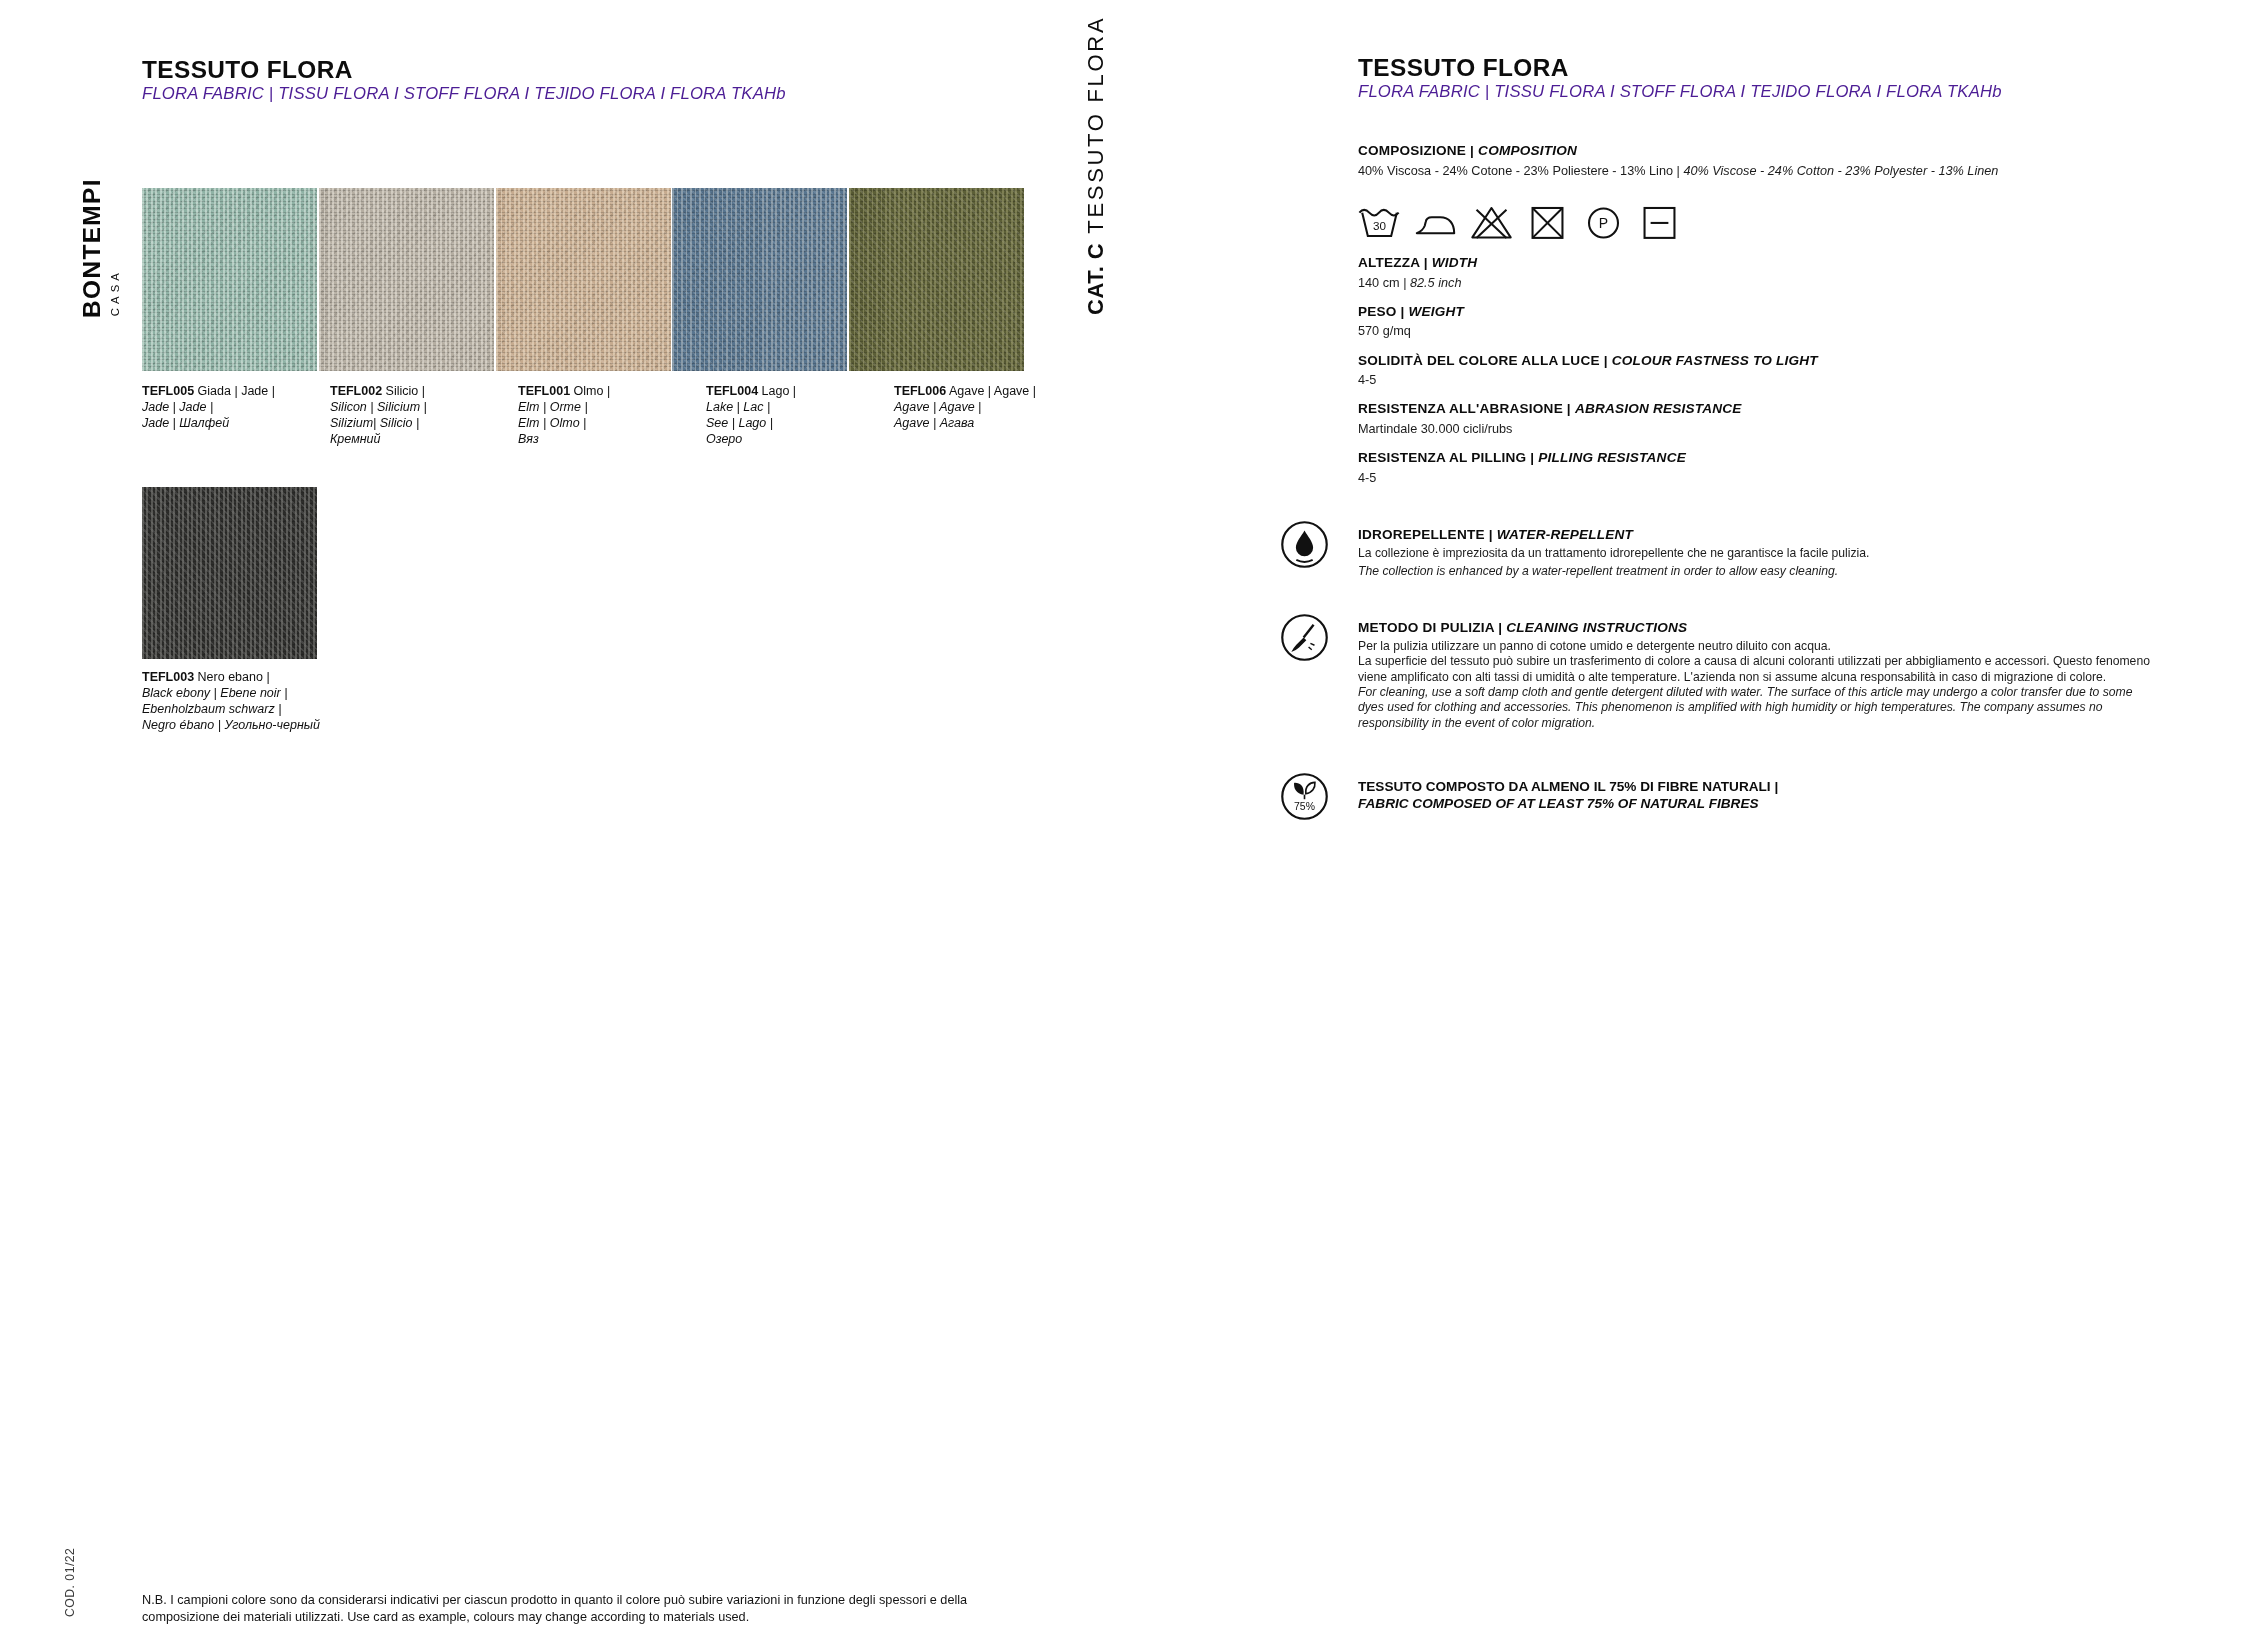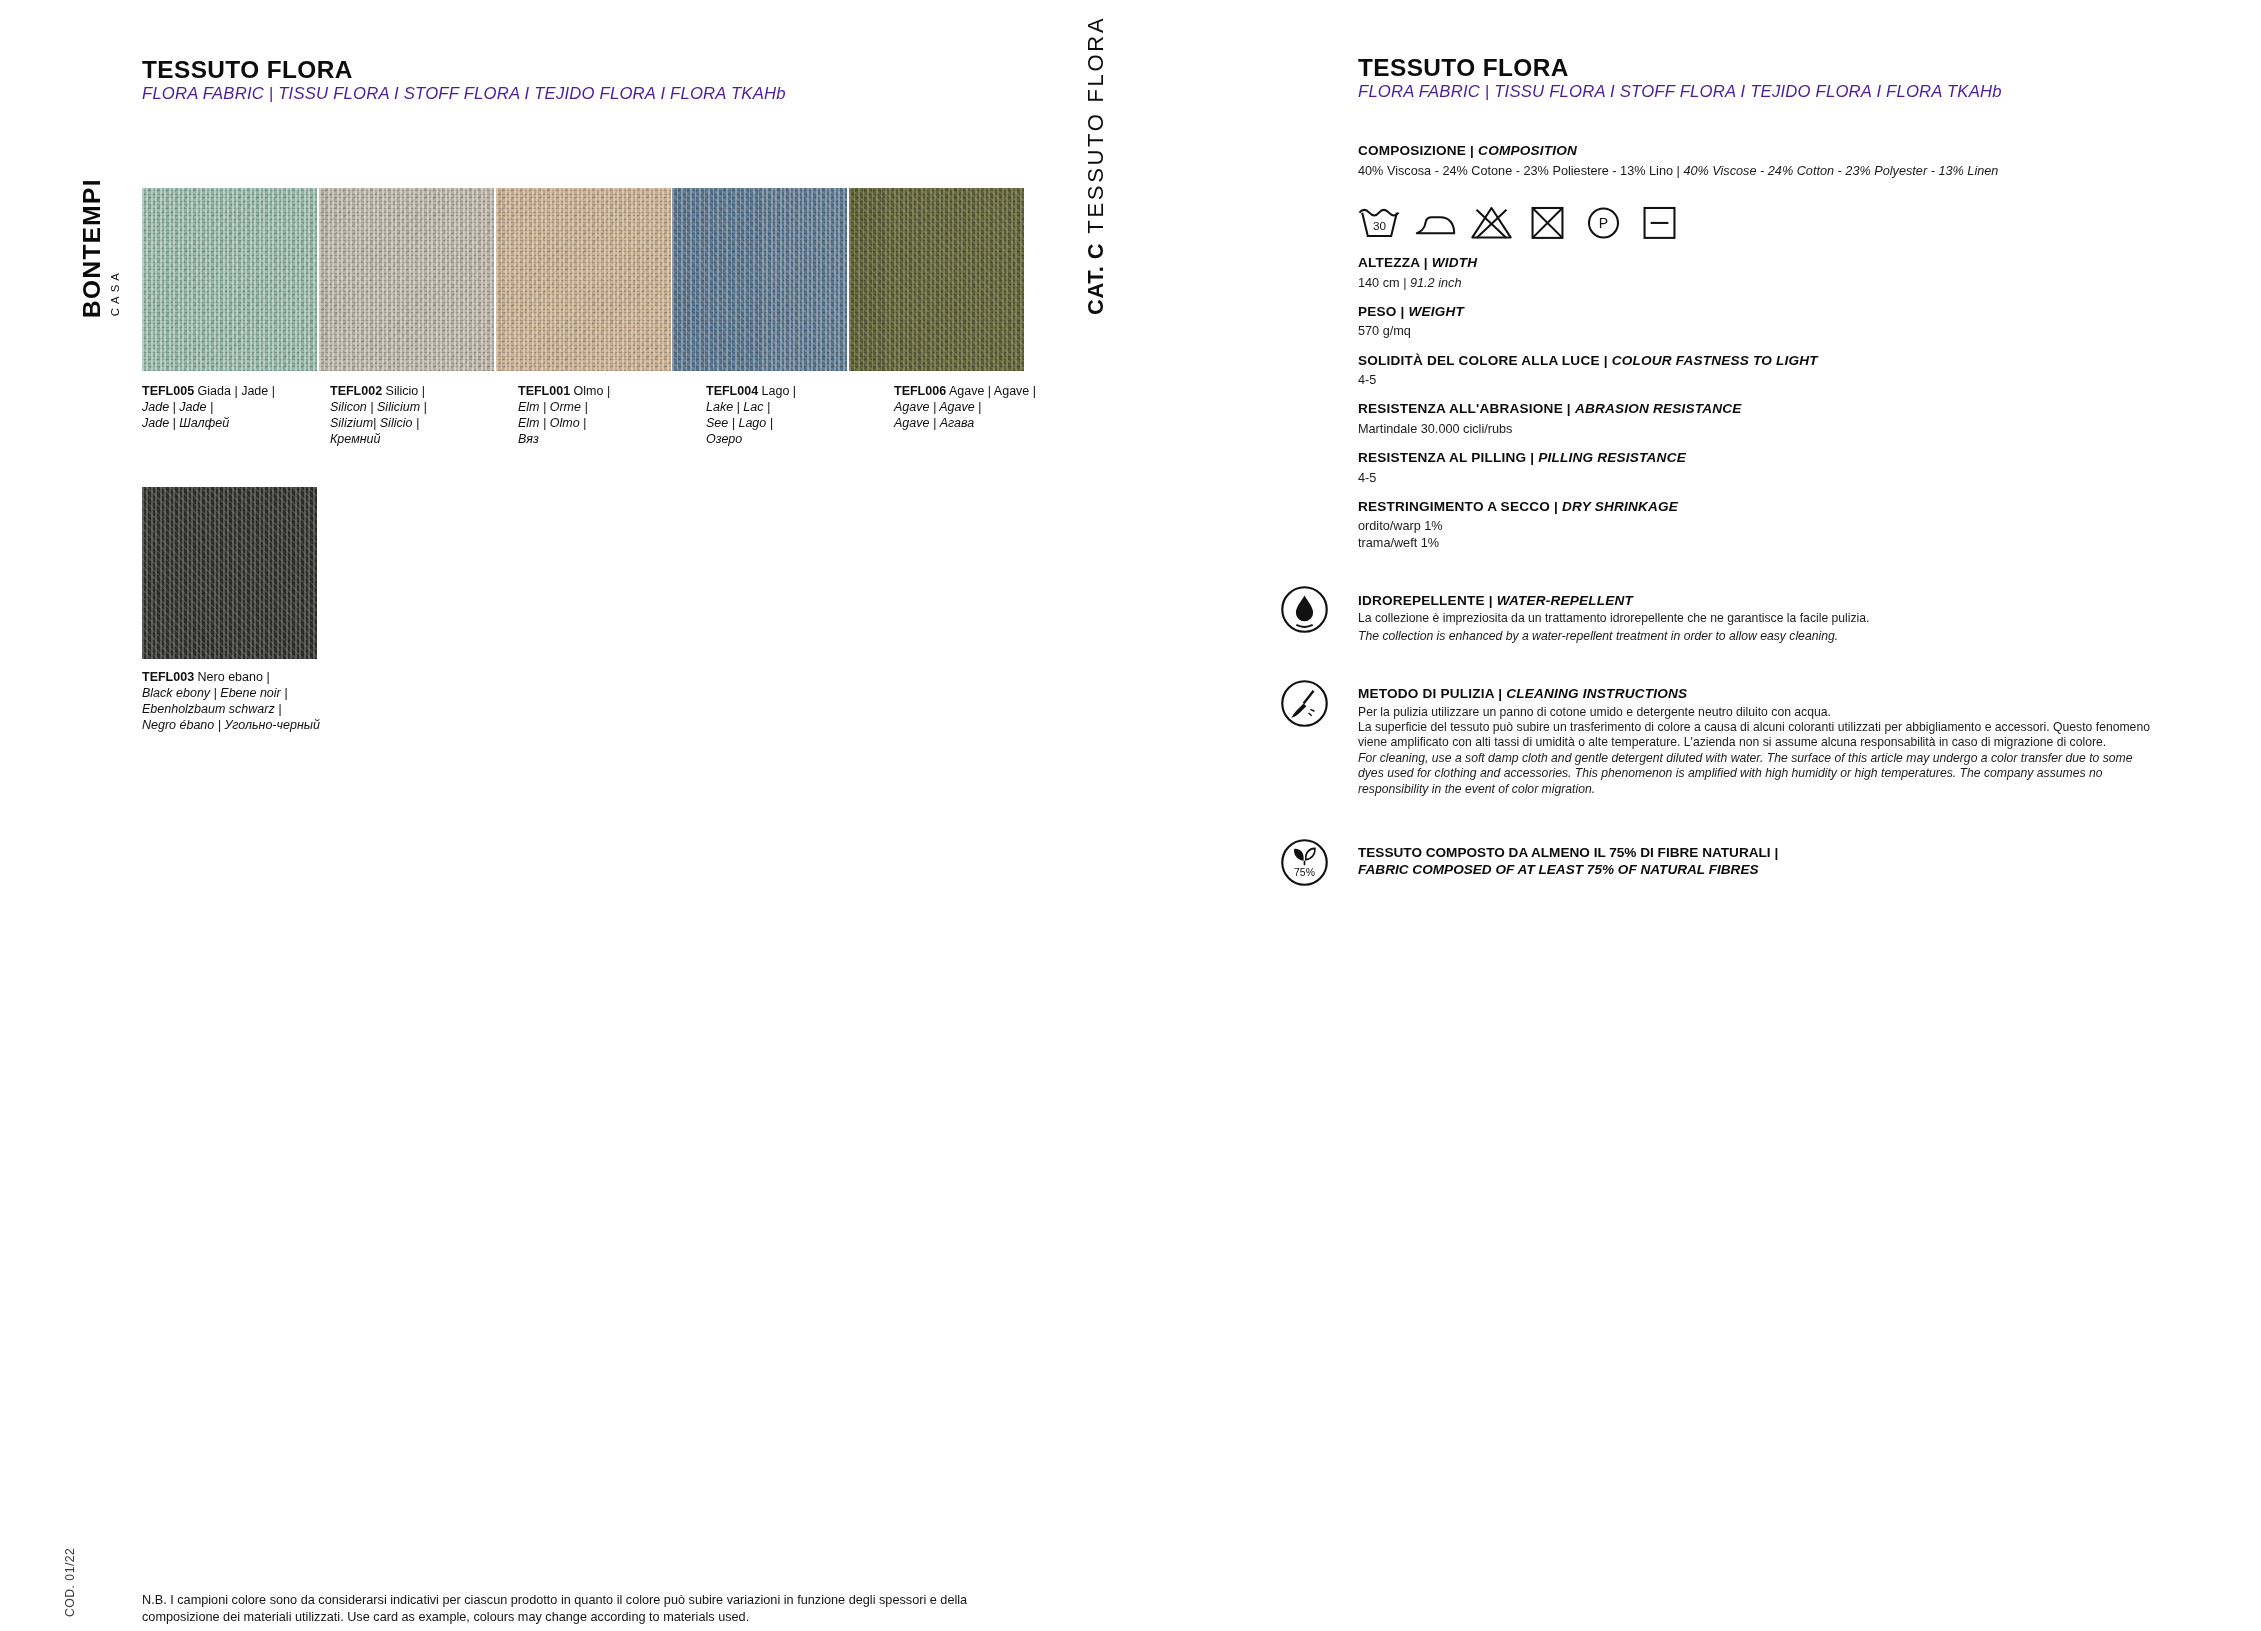--- a/index.html
+++ b/index.html
@@ -172,21 +172,21 @@
         <text x="23" y="26.5" text-anchor="middle" font-size="15" fill="#111">P</text>
       </svg>
       <svg class="cicon" viewBox="0 0 46 40">
         <rect x="7" y="5" width="32" height="32" fill="none" stroke="#111" stroke-width="2.2"></rect>
         <line x1="13.5" y1="21" x2="32.5" y2="21" stroke="#111" stroke-width="2.2"></line>
       </svg>
     </div>
 
     <div class="spec">
       <div class="spec-h"><span class="it">ALTEZZA |</span> <span class="en">WIDTH</span></div>
-      <div class="spec-v"><span class="it">140 cm |</span> <span class="en">91.2 inch</span></div>
+      <div class="spec-v"><span class="it">140 cm |</span> <span class="en">82.5 inch</span></div>
     </div>
 
     <div class="spec">
       <div class="spec-h"><span class="it">PESO |</span> <span class="en">WEIGHT</span></div>
       <div class="spec-v"><span class="it">570 g/mq</span></div>
     </div>
 
     <div class="spec">
       <div class="spec-h"><span class="it">SOLIDITÀ DEL COLORE ALLA LUCE |</span> <span class="en">COLOUR FASTNESS TO LIGHT</span></div>
       <div class="spec-v"><span class="it">4-5</span></div>
@@ -195,25 +195,20 @@
     <div class="spec">
       <div class="spec-h"><span class="it">RESISTENZA ALL'ABRASIONE |</span> <span class="en">ABRASION RESISTANCE</span></div>
       <div class="spec-v"><span class="it">Martindale 30.000 cicli/rubs</span></div>
     </div>
 
     <div class="spec">
       <div class="spec-h"><span class="it">RESISTENZA AL PILLING |</span> <span class="en">PILLING RESISTANCE</span></div>
       <div class="spec-v"><span class="it">4-5</span></div>
     </div>
 
-    <div class="spec">
-      <div class="spec-h"><span class="it">RESTRINGIMENTO A SECCO |</span> <span class="en">DRY SHRINKAGE</span></div>
-      <div class="spec-v"><span class="it">ordito/warp 1%</span></div>
-      <div class="spec-v" style="margin-top:0.9px"><span class="it">trama/weft  1%</span></div>
-    </div>
 
     <div class="iblock" style="margin-top:40px">
       <svg class="circ" viewBox="0 0 54 54">
         <circle cx="27" cy="27" r="24.5" fill="none" stroke="#111" stroke-width="2.4"></circle>
         <path d="M27 11.5 C23.5 18 17.5 24 17.5 30.5 a9.5 9.5 0 0 0 19 0 C36.5 24 30.5 18 27 11.5 Z" fill="#111"></path>
         <path d="M18 44 q9 4.5 18 0" fill="none" stroke="#111" stroke-width="2"></path>
       </svg>
       <div class="spec-h"><span class="it">IDROREPELLENTE |</span> <span class="en">WATER-REPELLENT</span></div>
       <div class="smalltext">La collezione è impreziosita da un trattamento idrorepellente che ne garantisce la facile pulizia.</div>
       <div class="smalltext en">The collection is enhanced by a water-repellent treatment in order to allow easy cleaning.</div>

